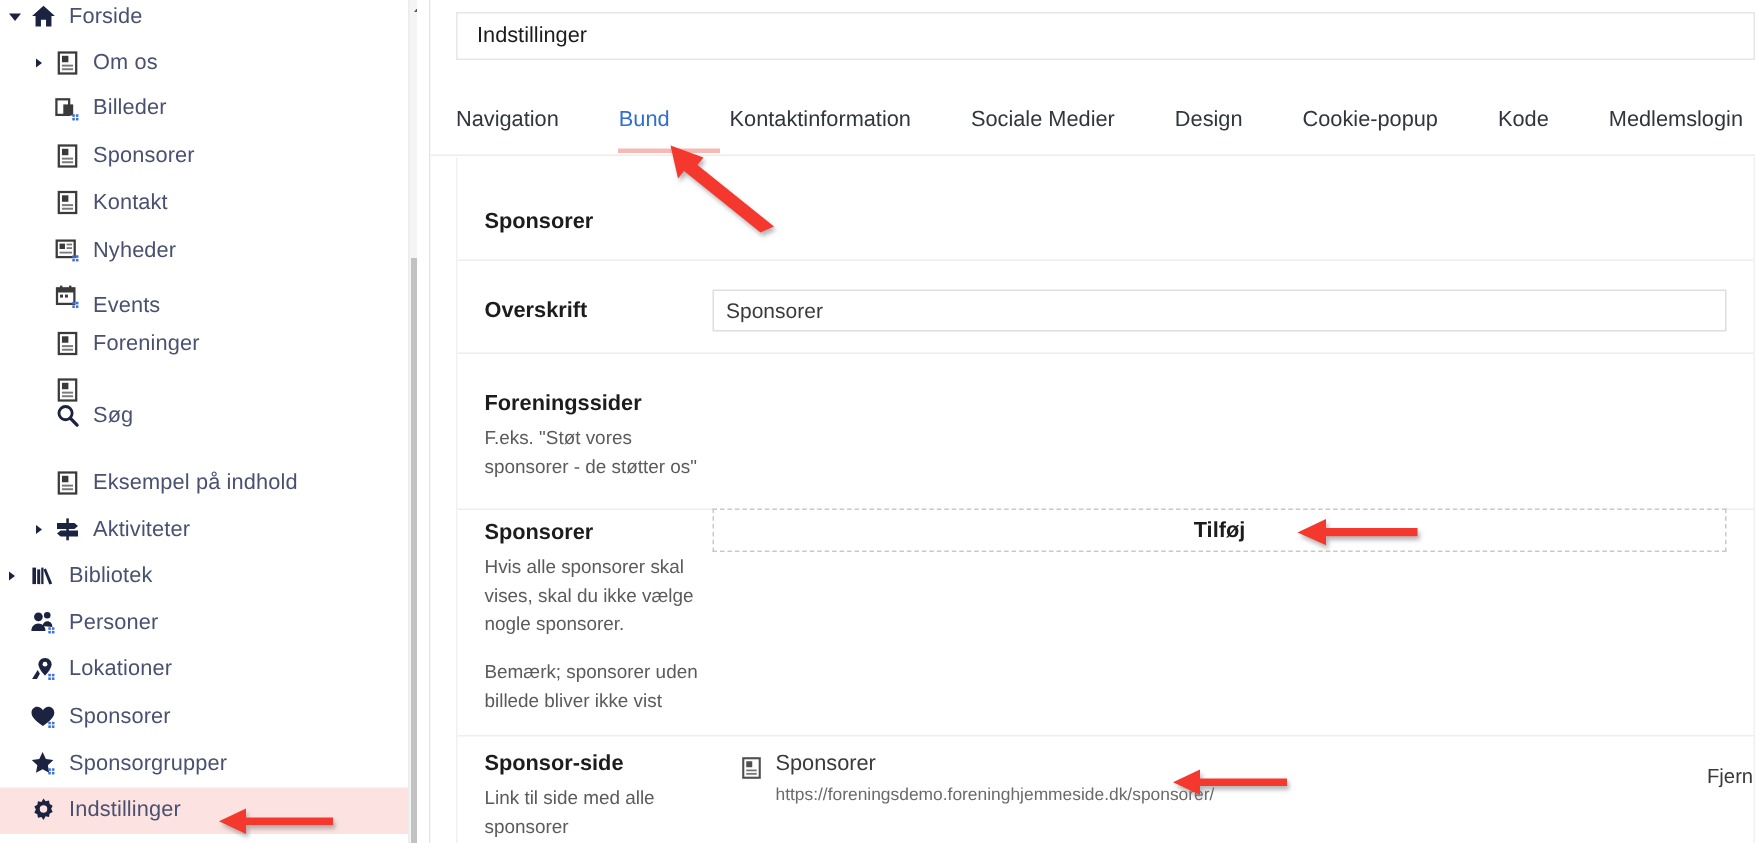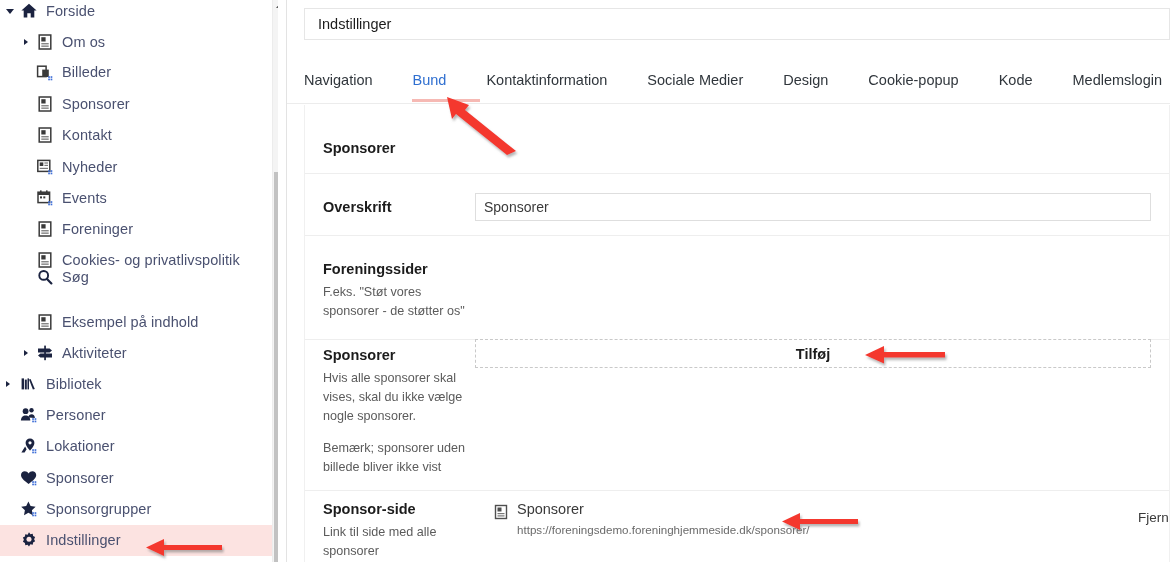--- a/index.html
+++ b/index.html
@@ -288,21 +288,21 @@
               <rect x="4" y="7.4" width="2" height="2" fill="#3a3a3a"></rect>
               <rect x="7.3" y="7.4" width="2" height="2" fill="#3a3a3a"></rect>
               <g fill="#3f6fd8">
                 <rect x="12.2" y="12.2" width="1.7" height="1.7"></rect>
                 <rect x="14.6" y="12.2" width="1.7" height="1.7"></rect>
                 <rect x="12.2" y="14.6" width="1.7" height="1.7"></rect>
                 <rect x="14.6" y="14.6" width="1.7" height="1.7"></rect>
               </g>
             </svg>
           </div>
-          <div class="nav-label" style="left: 62px; top: 7px;">Events</div>
+          <div class="nav-label" style="left: 62px; top: 13px;">Events</div>
         </div>
         <div class="nav-item" style="top: 213.7px;">
           <div class="nav-icon" style="left: 36px; top: 6px;">
             <svg width="18" height="18" viewBox="0 0 18 18">
               <rect x="3.2" y="2" width="11.6" height="14" fill="#fff" stroke="#3a3a3a" stroke-width="1.5"></rect>
               <rect x="5.3" y="4.2" width="4.3" height="4.3" fill="#3a3a3a"></rect>
               <rect x="5.3" y="10.1" width="7.4" height="1.3" fill="#7a7a7a"></rect>
               <rect x="5.3" y="12.5" width="7.4" height="1.3" fill="#7a7a7a"></rect>
             </svg>
           </div>
@@ -310,21 +310,20 @@
         </div>
         <div class="nav-item" style="top: 244.8px;">
           <div class="nav-icon" style="left: 36px; top: 6px;">
             <svg width="18" height="18" viewBox="0 0 18 18">
               <rect x="3.2" y="2" width="11.6" height="14" fill="#fff" stroke="#3a3a3a" stroke-width="1.5"></rect>
               <rect x="5.3" y="4.2" width="4.3" height="4.3" fill="#3a3a3a"></rect>
               <rect x="5.3" y="10.1" width="7.4" height="1.3" fill="#7a7a7a"></rect>
               <rect x="5.3" y="12.5" width="7.4" height="1.3" fill="#7a7a7a"></rect>
             </svg>
           </div>
-          <div class="nav-label" style="left: 62px; top: 7px;">Cookies- og privatlivspolitik</div>
         </div>
         <div class="nav-item" style="top: 262px;">
           <div class="nav-icon" style="left: 36px; top: 6px;">
             <svg width="18" height="18" viewBox="0 0 18 18">
               <circle cx="7.7" cy="7.4" r="4.4" fill="none" stroke="#1b2340" stroke-width="1.9"></circle>
               <line x1="11" y1="10.9" x2="15.4" y2="15.4" stroke="#1b2340" stroke-width="2.2" stroke-linecap="round"></line>
             </svg>
           </div>
           <div class="nav-label" style="left: 62px; top: 7px;">Søg</div>
         </div>

